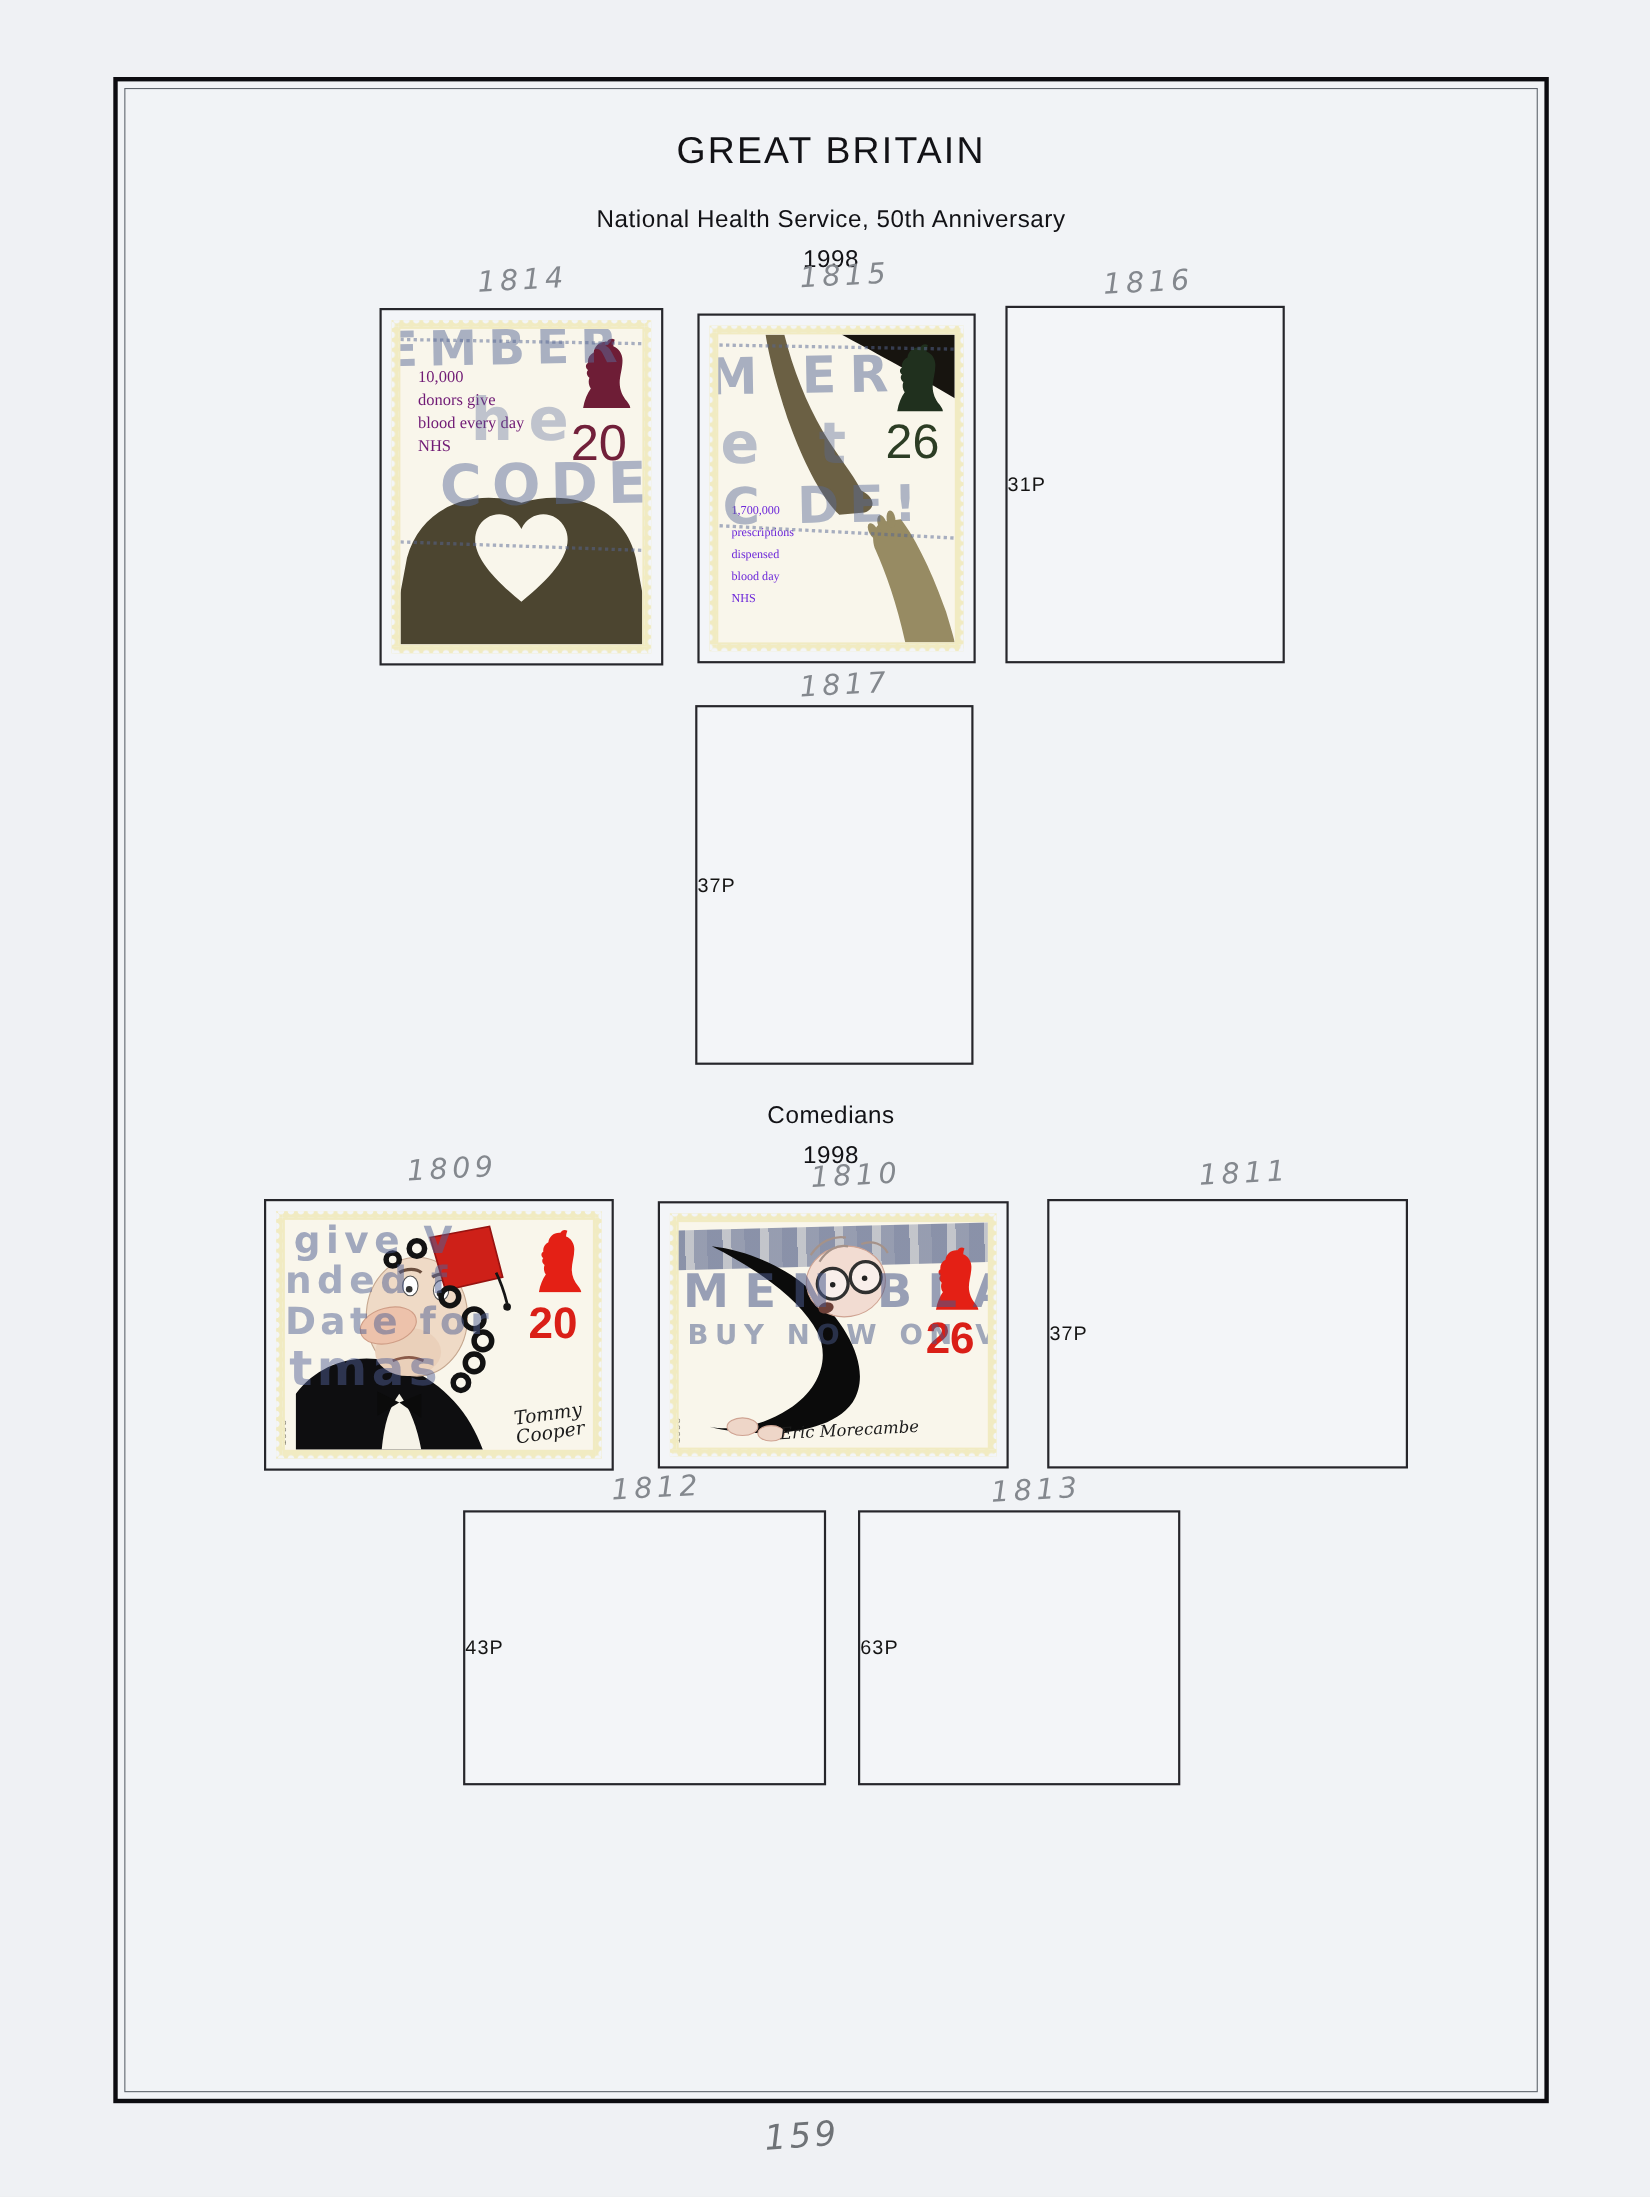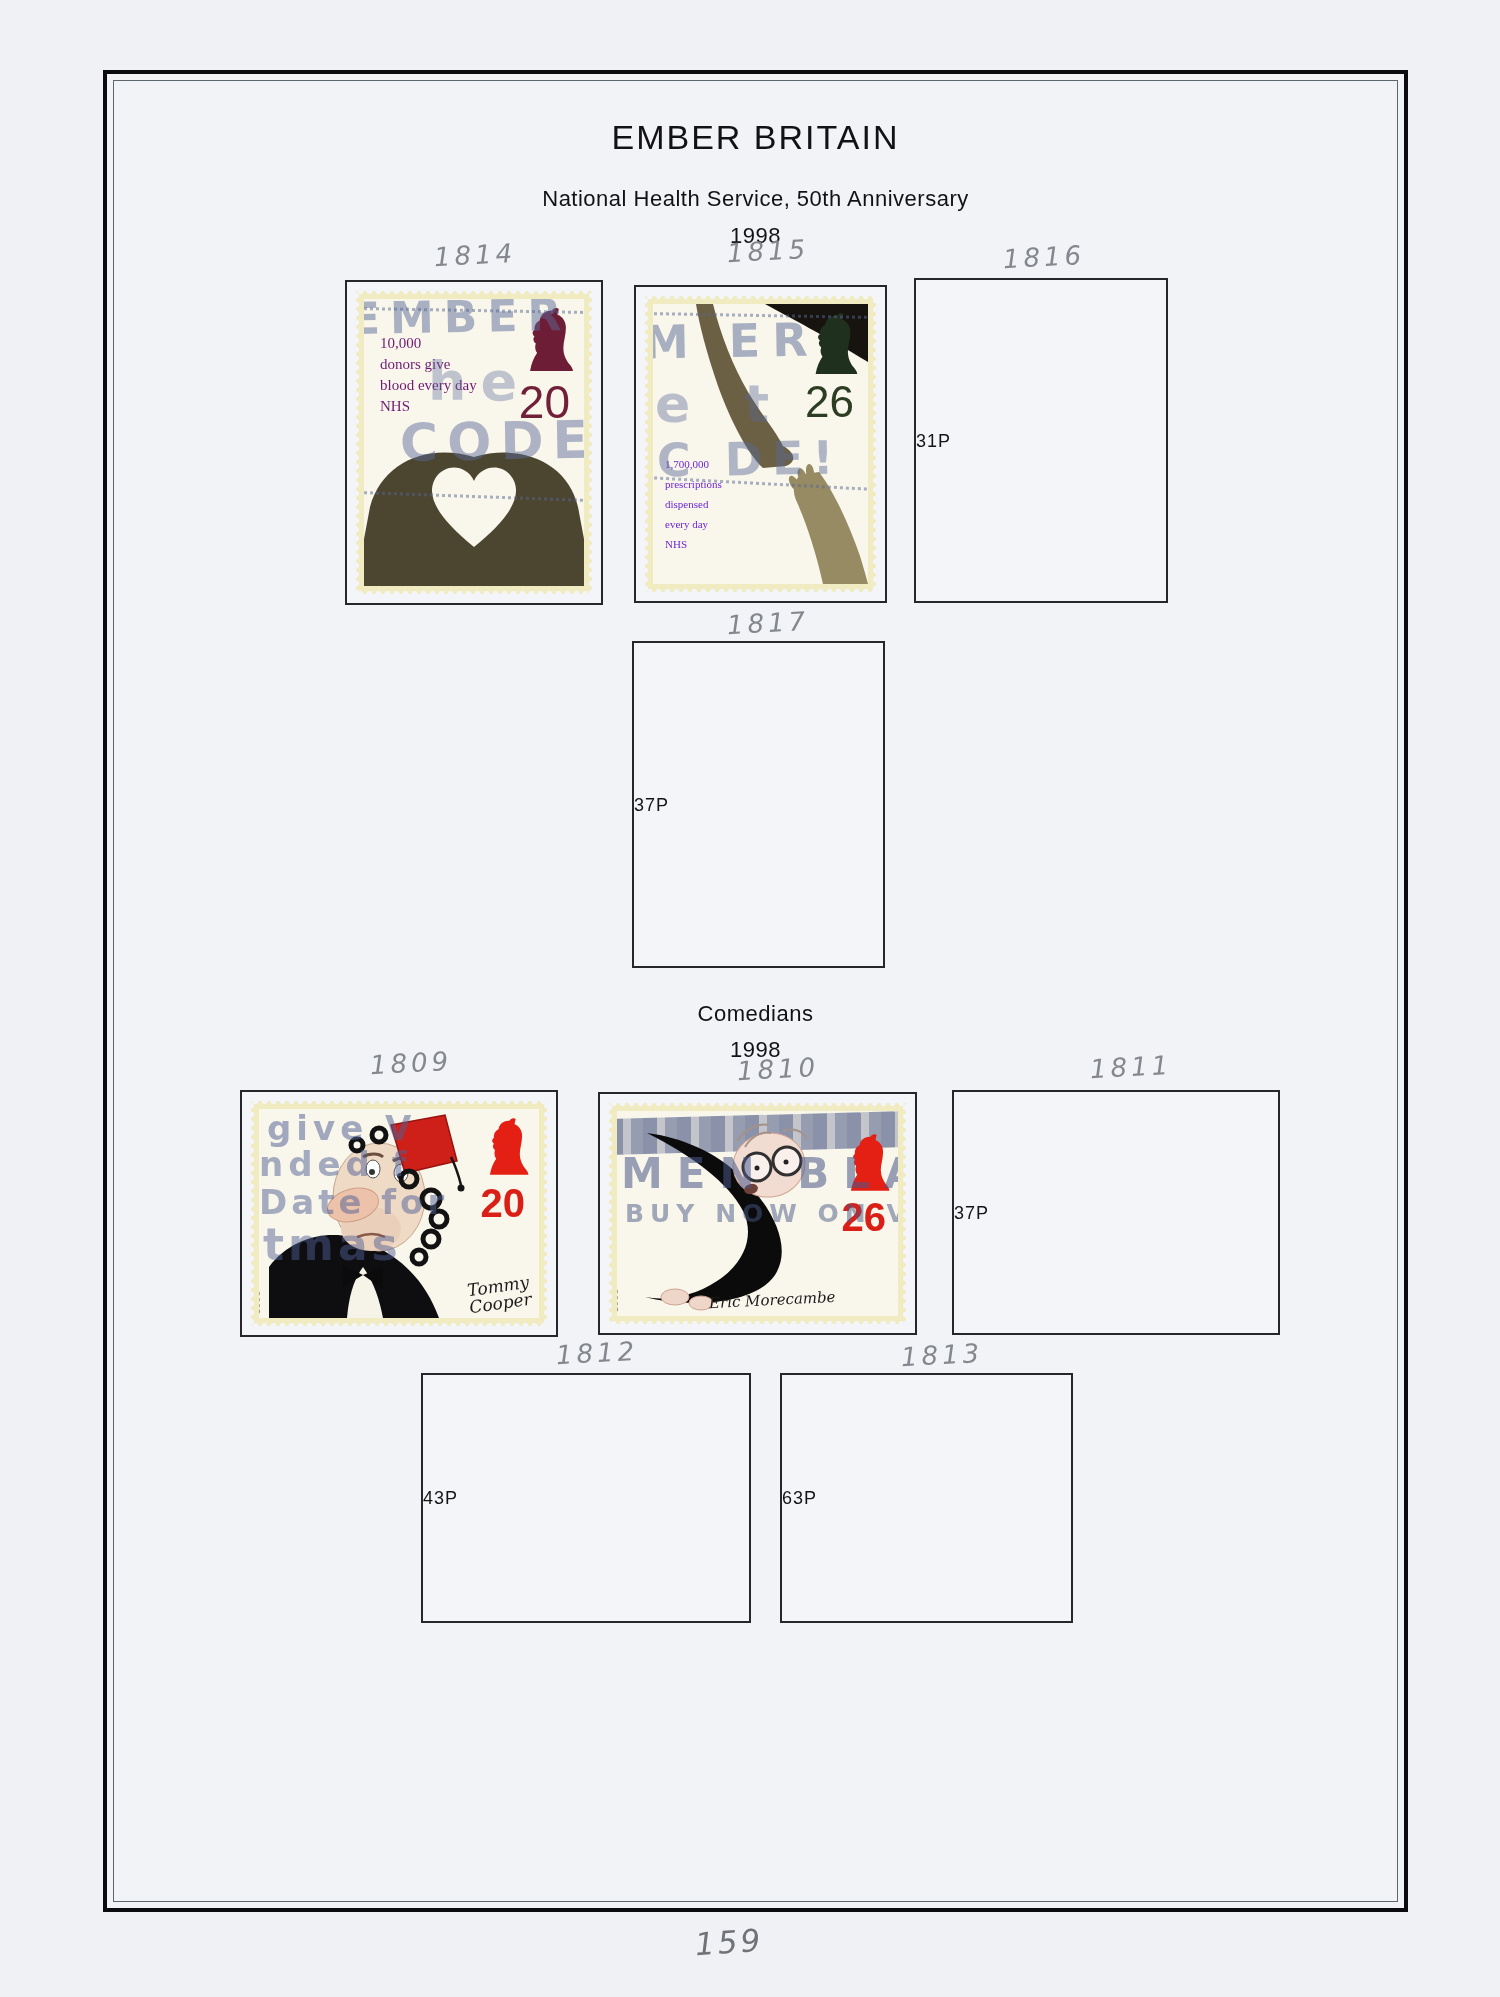--- a/index.html
+++ b/index.html
@@ -44,21 +44,21 @@
             color:#6f7377;font-size:31px;letter-spacing:3px;transform:rotate(-4deg);}
 </style>
 </head>
 <body>
 
 <div class="sheet">
   <div class="frame">
     <div class="frame-inner"></div>
   </div>
 
-  <div class="center-text country">EMBER BRITAIN</div>
+  <div class="center-text country">GREAT BRITAIN</div>
   <div class="center-text sub" style="top:186px">National Health Service, 50th Anniversary</div>
   <div class="center-text sub" style="top:223px">1998</div>
   <div class="center-text sub" style="top:1001px">Comedians</div>
   <div class="center-text sub" style="top:1037px">1998</div>
 
   <div class="pencil" style="left:434px;top:240px">1814</div>
   <div class="pencil" style="left:727px;top:236px">1815</div>
   <div class="pencil" style="left:1003px;top:242px">1816</div>
   <div class="pencil" style="left:727px;top:608px">1817</div>
   <div class="pencil" style="left:370px;top:1048px">1809</div>
@@ -101,21 +101,21 @@
           <path d="M60 0 C68 32 80 62 95 88 C108 110 122 126 130 142 C142 148 144 158 133 162 L110 164 C95 150 78 118 65 82 C54 50 46 20 43 0 Z" fill="#6b6044"></path>
           <path d="M215 280 L170 280 C162 244 152 216 143 196 C138 184 142 172 151 170 L166 168 C180 186 196 220 207 252 C210 262 213 272 215 280 Z" fill="#978b63"></path>
           <ellipse cx="141" cy="179" rx="4" ry="8" transform="rotate(-28 141 179)" fill="#978b63"></ellipse>
           <ellipse cx="149" cy="172" rx="4" ry="8" transform="rotate(-18 149 172)" fill="#978b63"></ellipse>
           <ellipse cx="157" cy="168" rx="4" ry="8" transform="rotate(-8 157 168)" fill="#978b63"></ellipse>
         </svg>
         <div class="cap" style="left:12px;top:150px;font-size:11px;line-height:20px;color:#6d28d9">
           <div>1,700,000</div>
           <div>prescriptions</div>
           <div>dispensed</div>
-          <div>every day</div>
+          <div>blood day</div>
           <div>NHS</div>
         </div>
         <svg class="queen" style="right:10px;top:8px;width:50px;height:62px" viewBox="0 0 80 100">
           <path d="M12 100 C14 88 18 79 23 72 C20 68 19 62 21 57 C17 54 16 49 19 46 C15 43 15 38 19 36 C18 30 21 24 27 21 C28 12 36 5 46 6 C48 2 53 0 57 3 C56 6 55 9 55 12 C63 15 68 23 68 32 C68 44 64 54 64 64 C64 74 68 83 74 90 C77 94 79 97 79 100 Z" fill="#20301e"></path>
         </svg>
         <div class="denom" style="right:14px;top:76px;font-size:44px;color:#2c3d24">26</div>
         <div class="pm" style="left:-10px;top:14px;font-size:46px;letter-spacing:12px;color:rgba(88,104,150,.5);transform:rotate(-1deg)">M ER</div>
         <div class="pm" style="left:2px;top:74px;font-size:52px;letter-spacing:18px;color:rgba(88,104,150,.4)">e t</div>
         <div class="pm" style="left:4px;top:132px;font-size:46px;letter-spacing:9px;color:rgba(88,104,150,.46);transform:rotate(-1deg)">C DE!</div>
         <div class="pm-dots" style="left:-5%;right:-5%;top:10px;transform:rotate(1deg)"></div>

